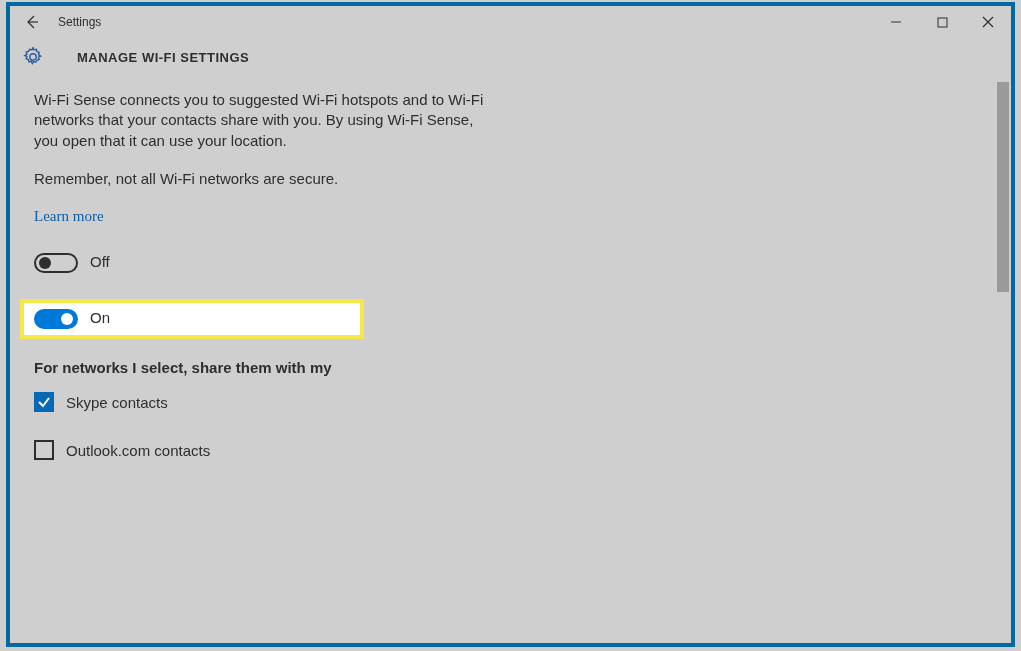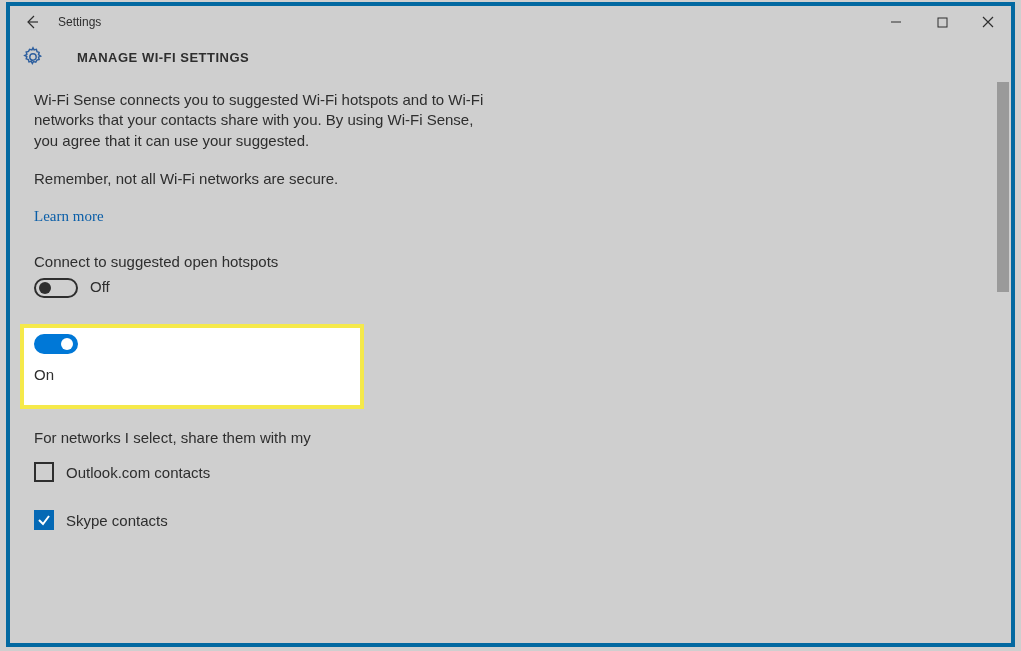--- a/index.html
+++ b/index.html
@@ -125,26 +125,27 @@
     .toggle-state { font-size: 15px; color: #2e2e2e; }
     .highlighted {
       background: #ffffff;
       border: 4px solid #f5e94a;
       padding: 6px 10px 6px 10px;
       margin-left: -14px;
       margin-bottom: 20px;
       width: 344px;
     }
     .highlighted .setting-label { margin-bottom: 6px; }
-    .highlighted .toggle-row { margin-bottom: 16px; flex-direction: column; }
+    .highlighted .toggle-row { margin-bottom: 0; }
     .share-label {
       font-size: 15px;
       color: #2e2e2e;
       margin-top: 6px;
       margin-bottom: 16px;
+      font-weight: bold;
     }
     .check-row {
       display: flex;
       align-items: center;
       gap: 12px;
       margin-bottom: 28px;
     }
     .checkbox {
       width: 20px; height: 20px;
       border: 2px solid #2e2e2e;
@@ -197,59 +198,58 @@
         </svg>
     </span>
     <div class="heading">MANAGE WI-FI SETTINGS</div>
   </div>
 
   <div class="content-wrap">
     <div class="scrollbar"></div>
 
     <div class="content">
 
-      <p class="para">Wi-Fi Sense connects you to suggested Wi-Fi hotspots and to Wi-Fi networks that your contacts share with you. By using Wi-Fi Sense, you agree that it can use your suggested.</p>
+      <p class="para">Wi-Fi Sense connects you to suggested Wi-Fi hotspots and to Wi-Fi networks that your contacts share with you. By using Wi-Fi Sense, you open that it can use your location.</p>
 
       <p class="para">Remember, not all Wi-Fi networks are secure.</p>
 
       <a class="link">Learn more</a>
 
       <div>
-        <div class="setting-label">Connect to suggested open hotspots</div>
         <div class="toggle-row">
           <div class="toggle">
             <div class="knob"></div>
           </div>
           <span class="toggle-state">Off</span>
         </div>
       </div>
 
       <div class="highlighted">
         <div class="toggle-row">
           <div class="toggle on">
             <div class="knob"></div>
           </div>
           <span class="toggle-state">On</span>
         </div>
       </div>
 
       <div class="share-label">For networks I select, share them with my</div>
 
       <div class="check-row">
-        <div class="checkbox">
-          
-        </div>
-        <span class="check-label">Outlook.com contacts</span>
-      </div>
-
-      <div class="check-row">
         <div class="checkbox checked">
           <svg width="14" height="14" viewBox="0 0 14 14">
               <path d="M2 7 L6 11 L12 3" stroke="#fff" stroke-width="2" fill="none"></path>
             </svg>
         </div>
         <span class="check-label">Skype contacts</span>
       </div>
 
+      <div class="check-row">
+        <div class="checkbox">
+          
+        </div>
+        <span class="check-label">Outlook.com contacts</span>
+      </div>
+
     </div>
   </div>
 
 </div>
 
 </body></html>

